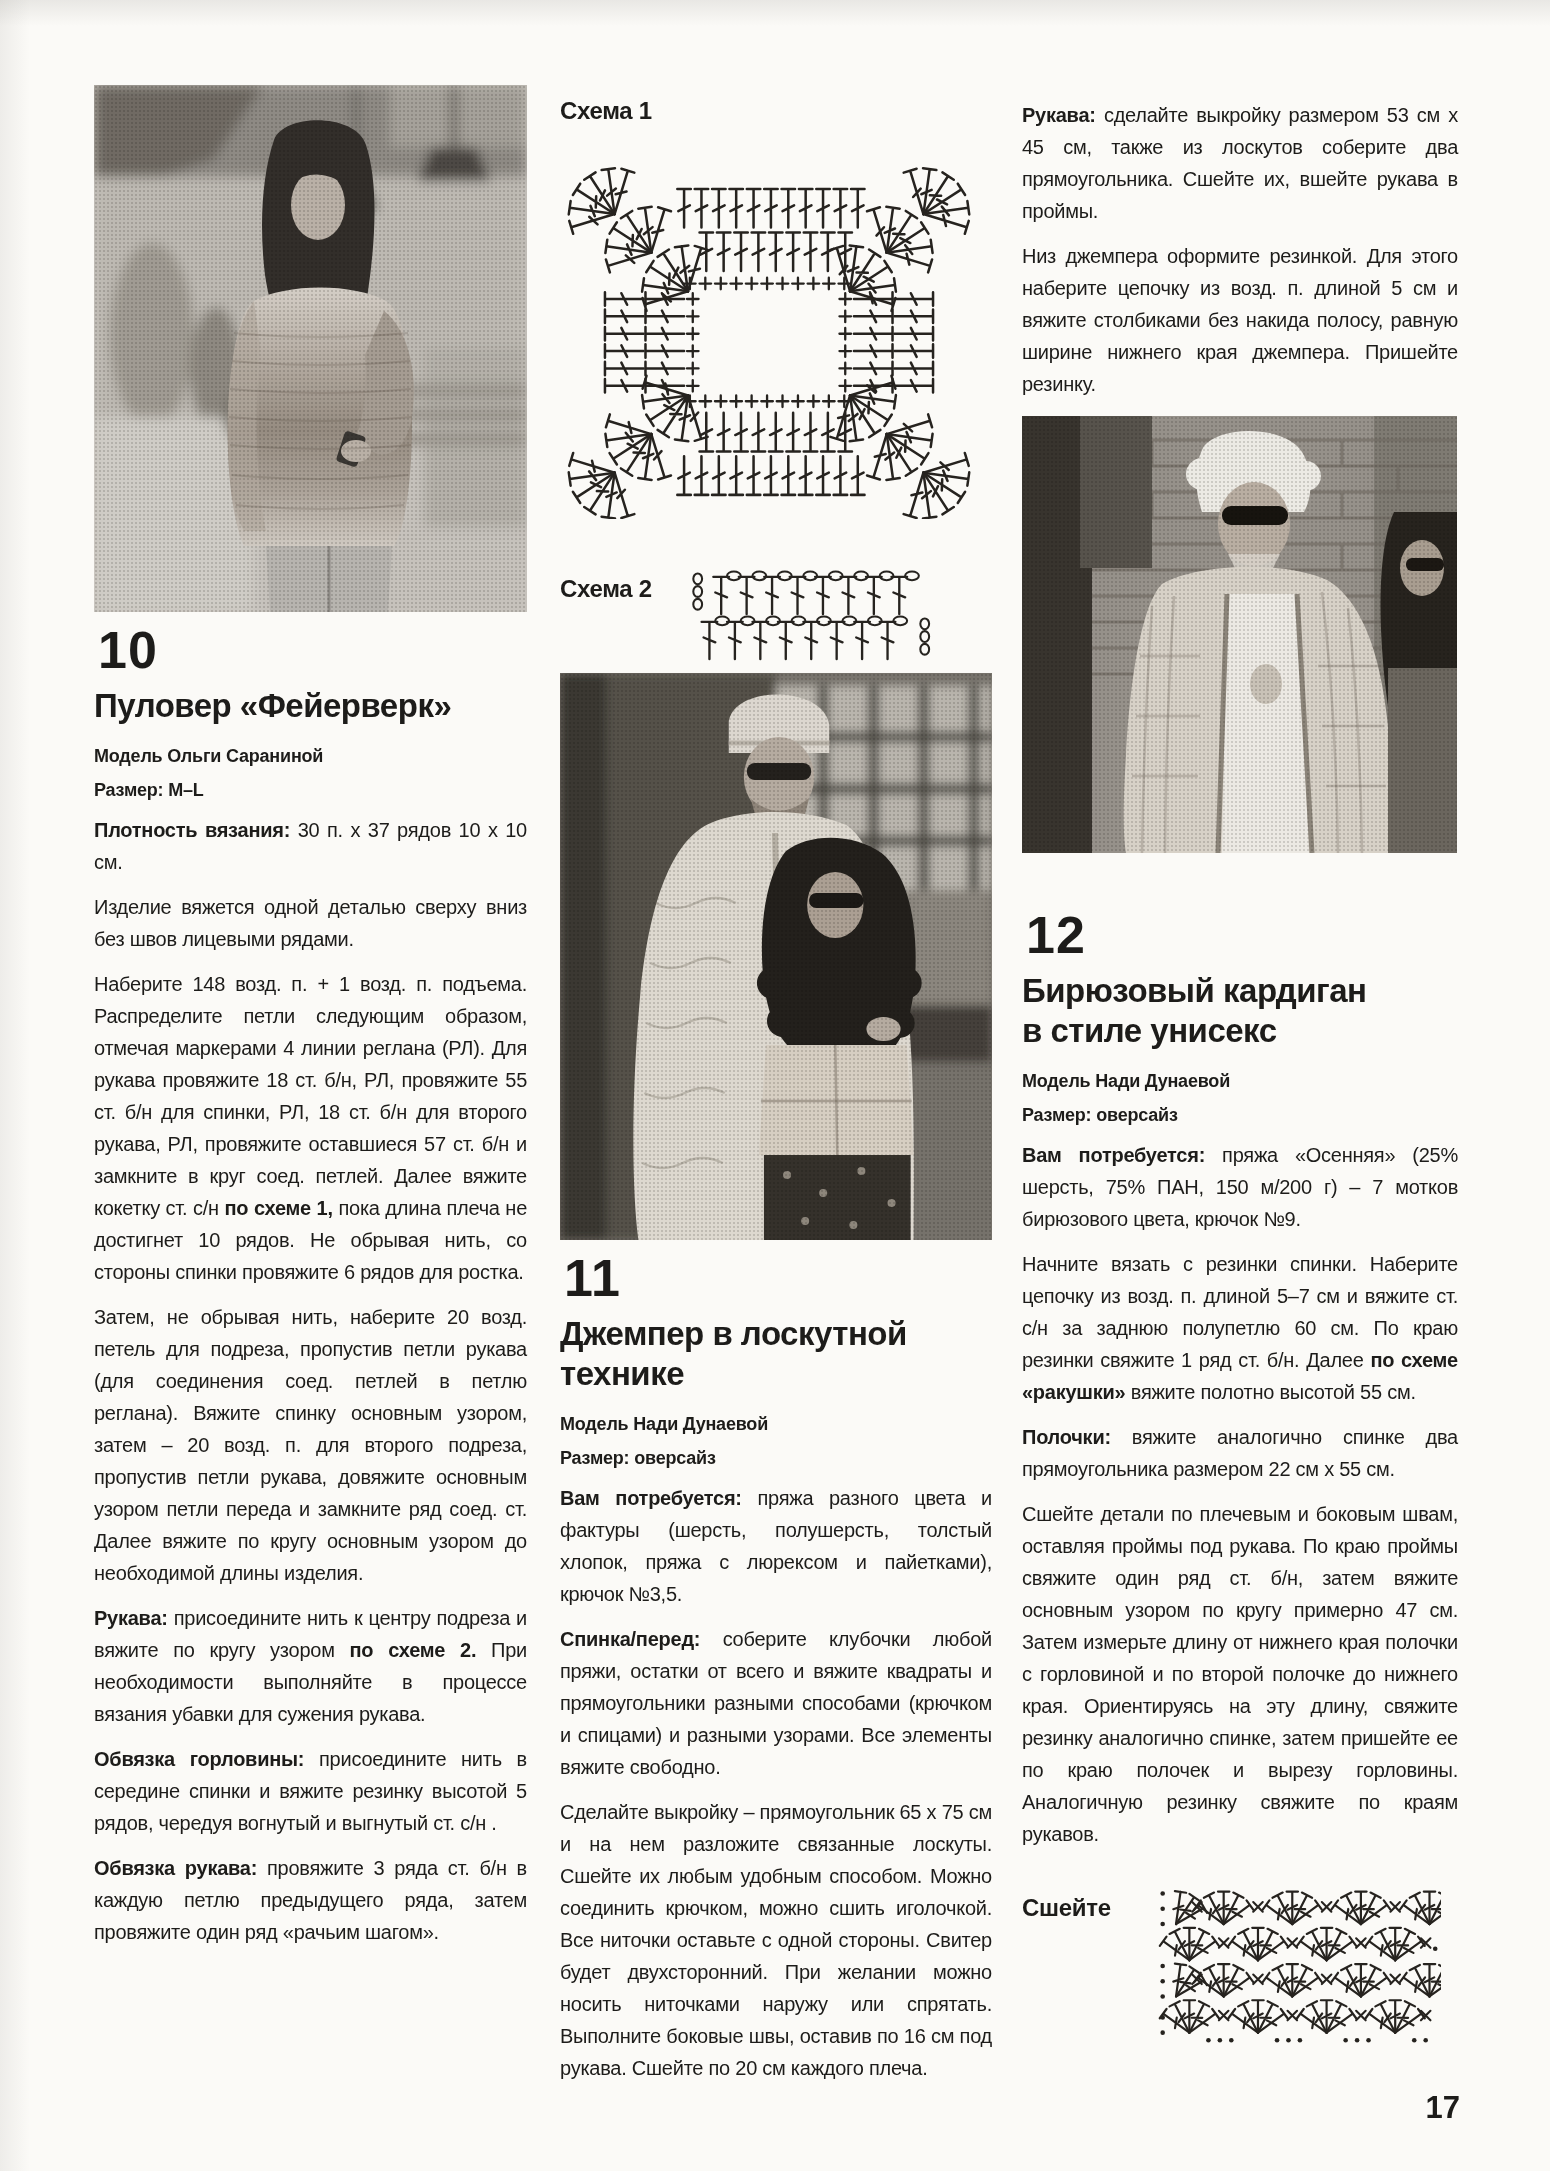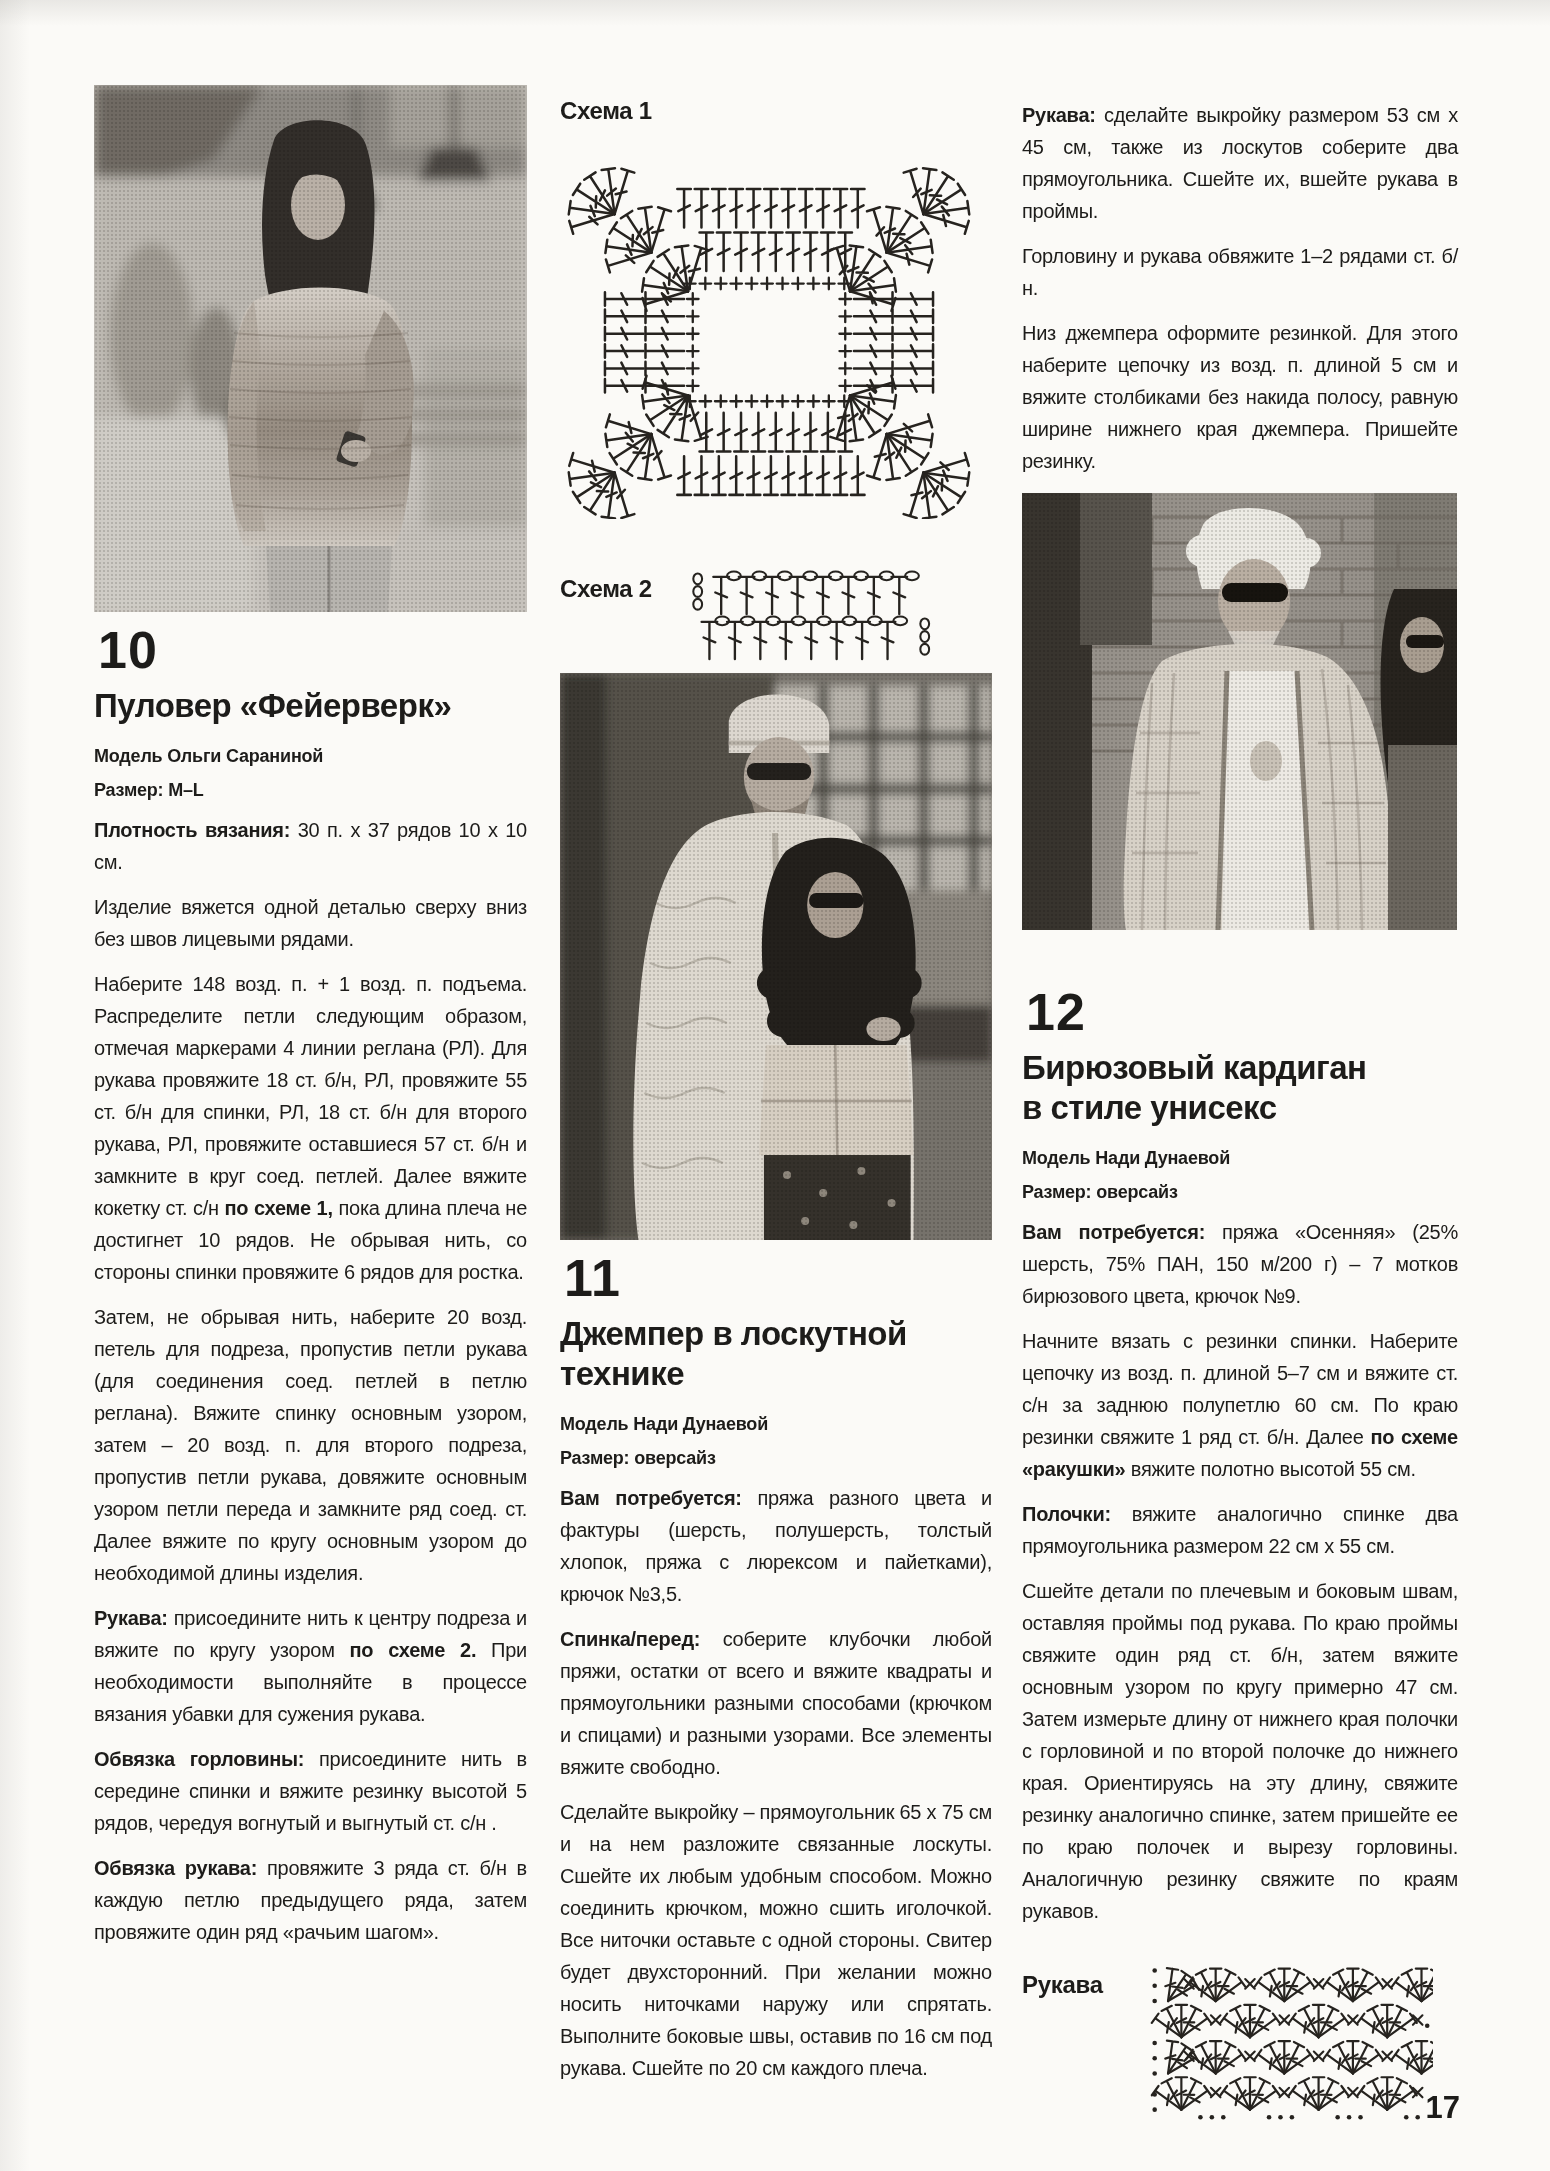--- a/index.html
+++ b/index.html
@@ -401,21 +401,20 @@
     <div class="paras">
         <p class="body-p"><b>Вам потребуется: </b><span>пряжа разного цвета и фактуры (шерсть, полушерсть, толстый хлопок, пряжа с люрексом и пайетками), крючок №3,5.</span></p>
         <p class="body-p"><b>Спинка/перед: </b><span>соберите клубочки любой пряжи, остатки от всего и вяжите квадраты и прямоугольники разными способами (крючком и спицами) и разными узорами. Все элементы вяжите свободно.</span></p>
         <p class="body-p"><span>Сделайте выкройку – прямоугольник 65 х 75 см и на нем разложите связанные лоскуты. Сшейте их любым удобным способом. Можно соединить крючком, можно сшить иголочкой. Все ниточки оставьте с одной стороны. Свитер будет двухсторонний. При желании можно носить ниточками наружу или спрятать. Выполните боковые швы, оставив по 16 см под рукава. Сшейте по 20 см каждого плеча.</span></p>
       </div>
   </section>
 
   <section class="col" id="col3">
     <div class="paras" style="margin-top:-13px">
         <p class="body-p"><b>Рукава: </b><span>сделайте выкройку размером 53 см х 45 см, также из лоскутов соберите два прямоугольника. Сшейте их, вшейте рукава в проймы.</span></p>
-        <p class="body-p"><span>Горловину и рукава обвяжите 1–2 рядами ст. б/н.</span></p>
         <p class="body-p"><span>Низ джемпера оформите резинкой. Для этого наберите цепочку из возд. п. длиной 5 см и вяжите столбиками без накида полосу, равную ширине нижнего края джемпера. Пришейте резинку.</span></p>
       </div>
 
     <div class="photo ht" id="photo3">
       <svg viewBox="0 0 435 437" preserveAspectRatio="none" aria-hidden="true">
         <rect width="435" height="437" fill="#96918a"></rect>
         <g stroke="#756f66" stroke-width="3" opacity=".75">
           <line x1="0" y1="24" x2="435" y2="24"></line>
             <line x1="0" y1="50" x2="435" y2="50"></line>
           <line x1="0" y1="76" x2="435" y2="76"></line>
@@ -473,21 +472,21 @@
     <div class="meta">Модель Нади Дунаевой</div>
     <div class="meta">Размер: оверсайз</div>
     <div class="paras">
         <p class="body-p"><b>Вам потребуется: </b><span>пряжа «Осенняя» (25% шерсть, 75% ПАН, 150 м/200 г) – 7 мотков бирюзового цвета, крючок №9.</span></p>
         <p class="body-p"><span>Начните вязать с резинки спинки. Наберите цепочку из возд. п. длиной 5–7 см и вяжите ст. с/н за заднюю полупетлю 60 см. По краю резинки свяжите 1 ряд ст. б/н. Далее </span><b>по схеме «ракушки»</b><span> вяжите полотно высотой 55 см.</span></p>
         <p class="body-p"><b>Полочки: </b><span>вяжите аналогично спинке два прямоугольника размером 22 см х 55 см.</span></p>
         <p class="body-p"><span>Сшейте детали по плечевым и боковым швам, оставляя проймы под рукава. По краю проймы свяжите один ряд ст. б/н, затем вяжите основным узором по кругу примерно 47 см. Затем измерьте длину от нижнего края полочки с горловиной и по второй полочке до нижнего края. Ориентируясь на эту длину, свяжите резинку аналогично спинке, затем пришейте ее по краю полочек и вырезу горловины. Аналогичную резинку свяжите по краям рукавов.</span></p>
       </div>
 
     <div class="schema-row">
-      <div class="schema-label">Рукава</div>
+      <div class="schema-label">Сшейте</div>
       <div class="chart">
         <svg viewBox="0 0 300 170" width="286" height="162" aria-hidden="true">
           <defs>
             <g id="c3s">
                 <path class="ln" stroke-width="2.3" d="M0,0 V-34 M-6,-34 H6 M-5,-15 L5,-20"></path>
               </g>
             <g id="c3f">
               <use href="#c3s" transform="rotate(-54)"></use>
                 <use href="#c3s" transform="rotate(-27)"></use>
               <use href="#c3s"></use>

